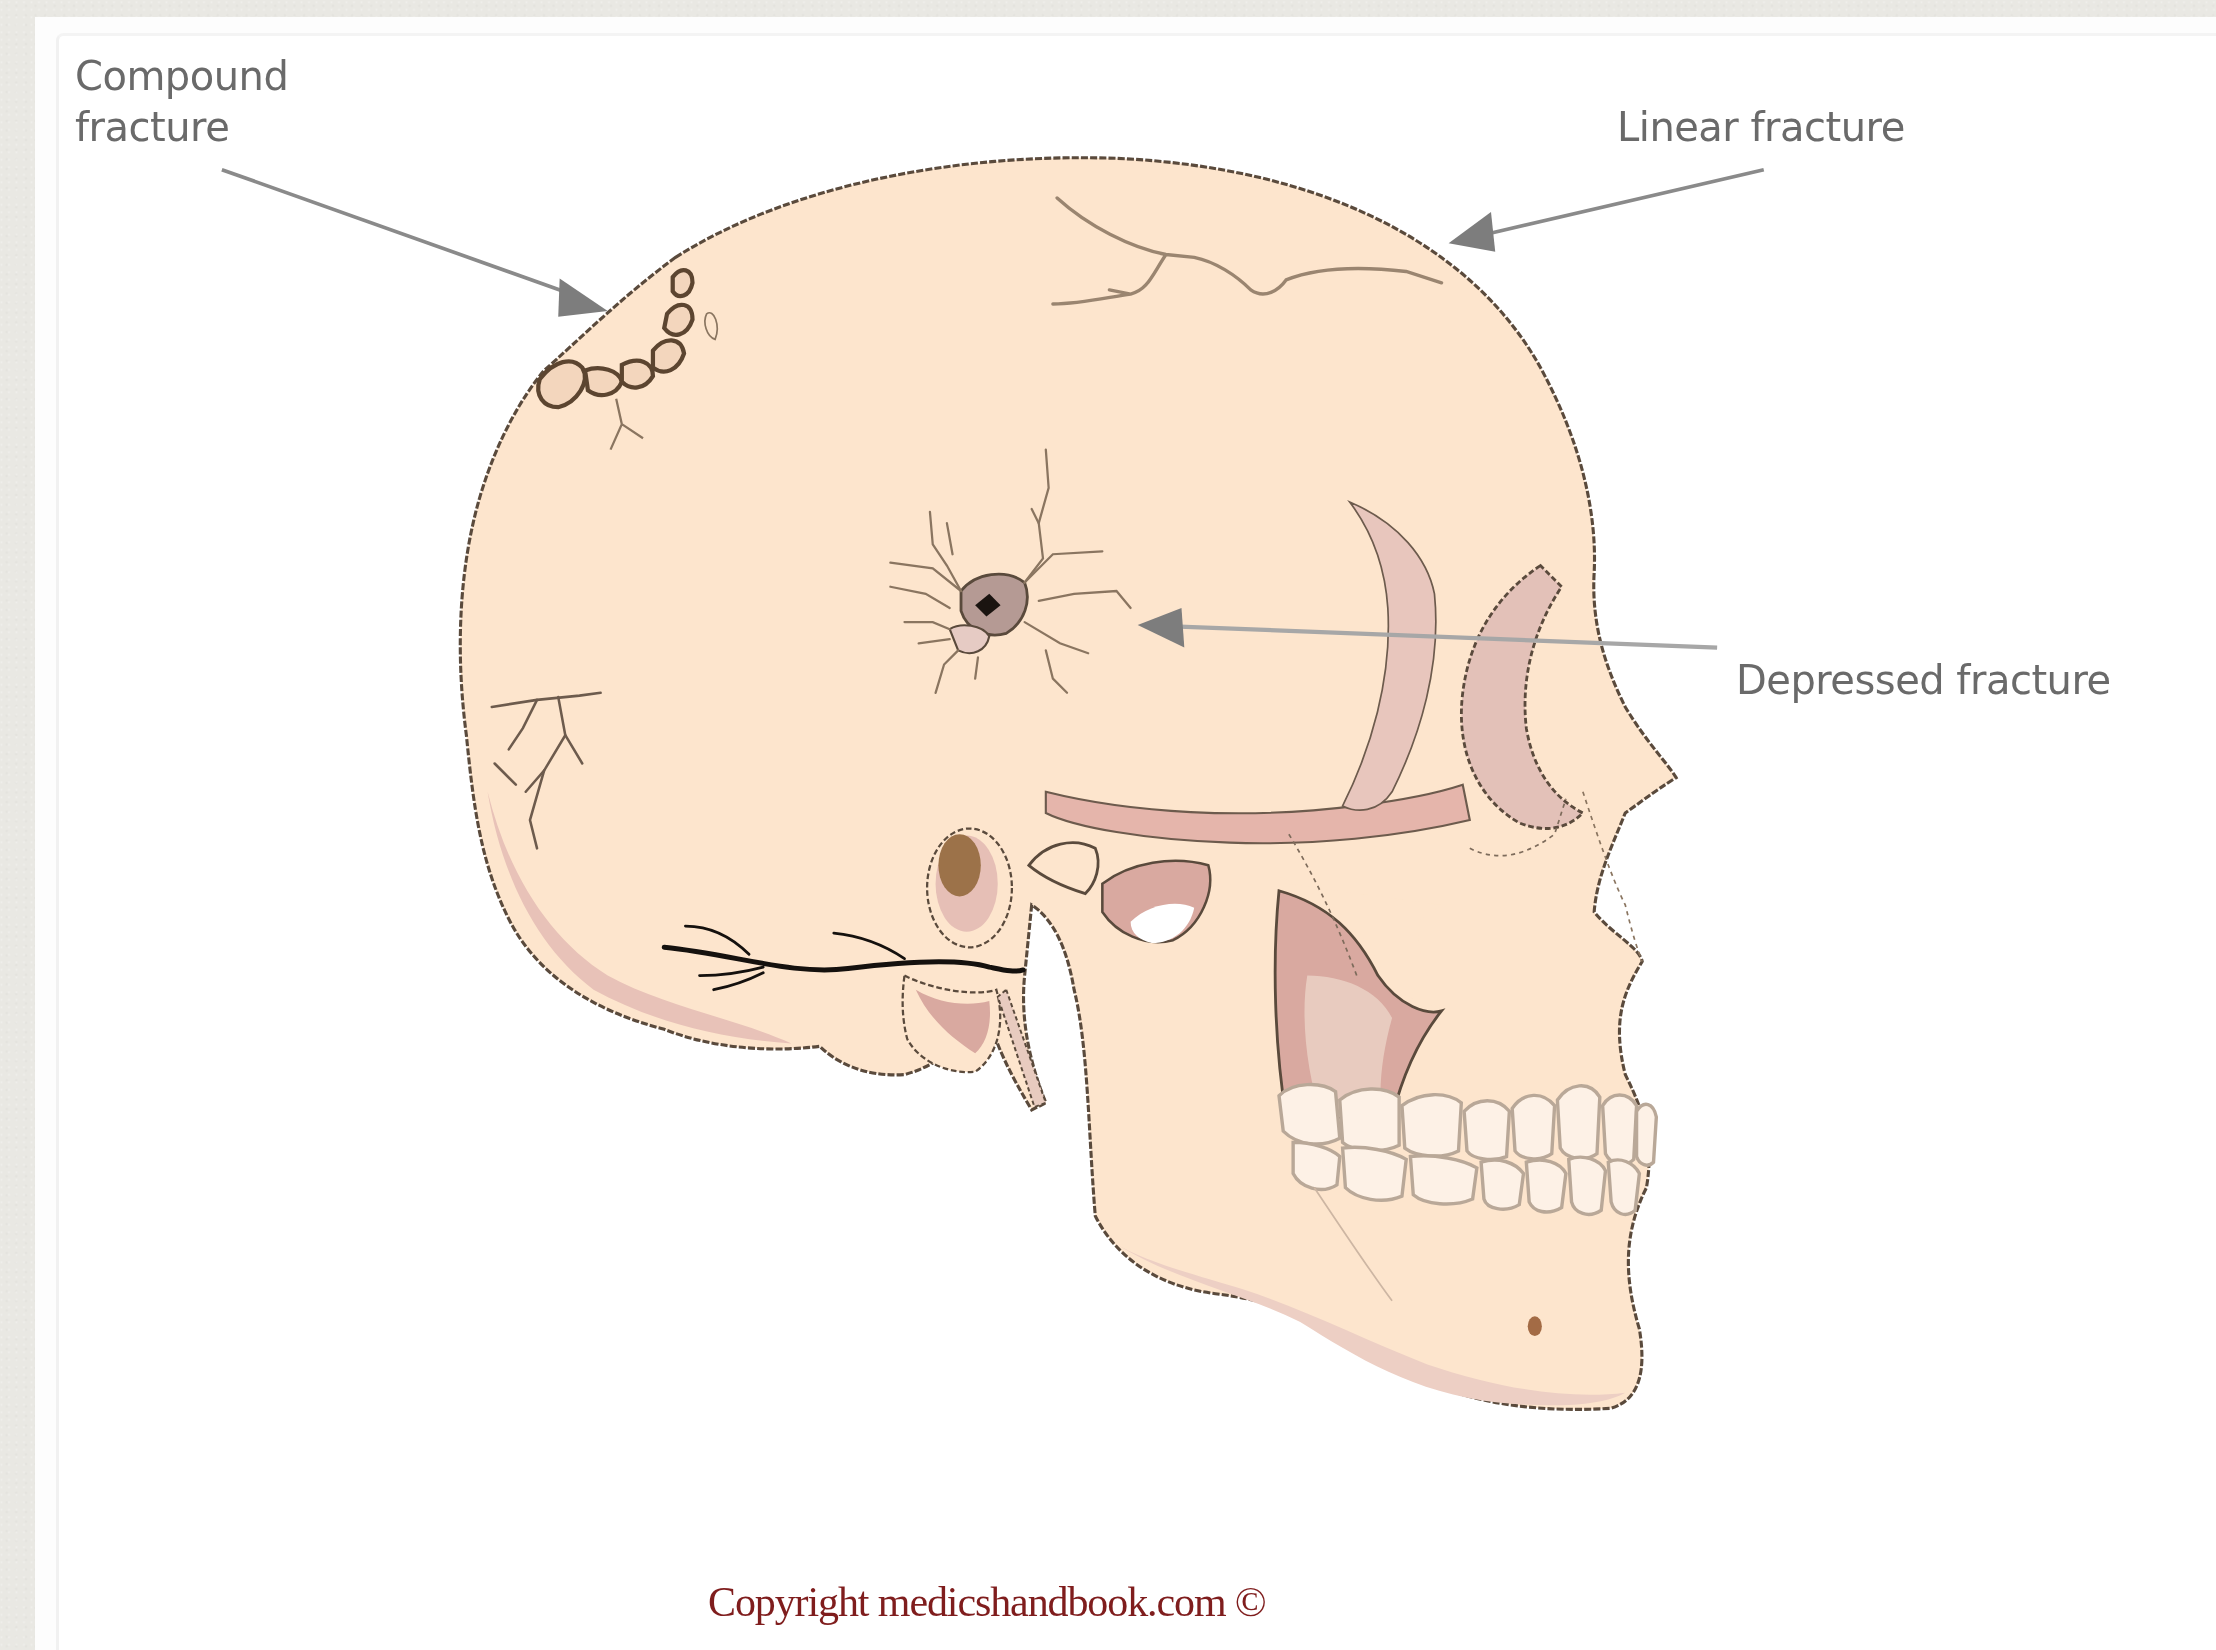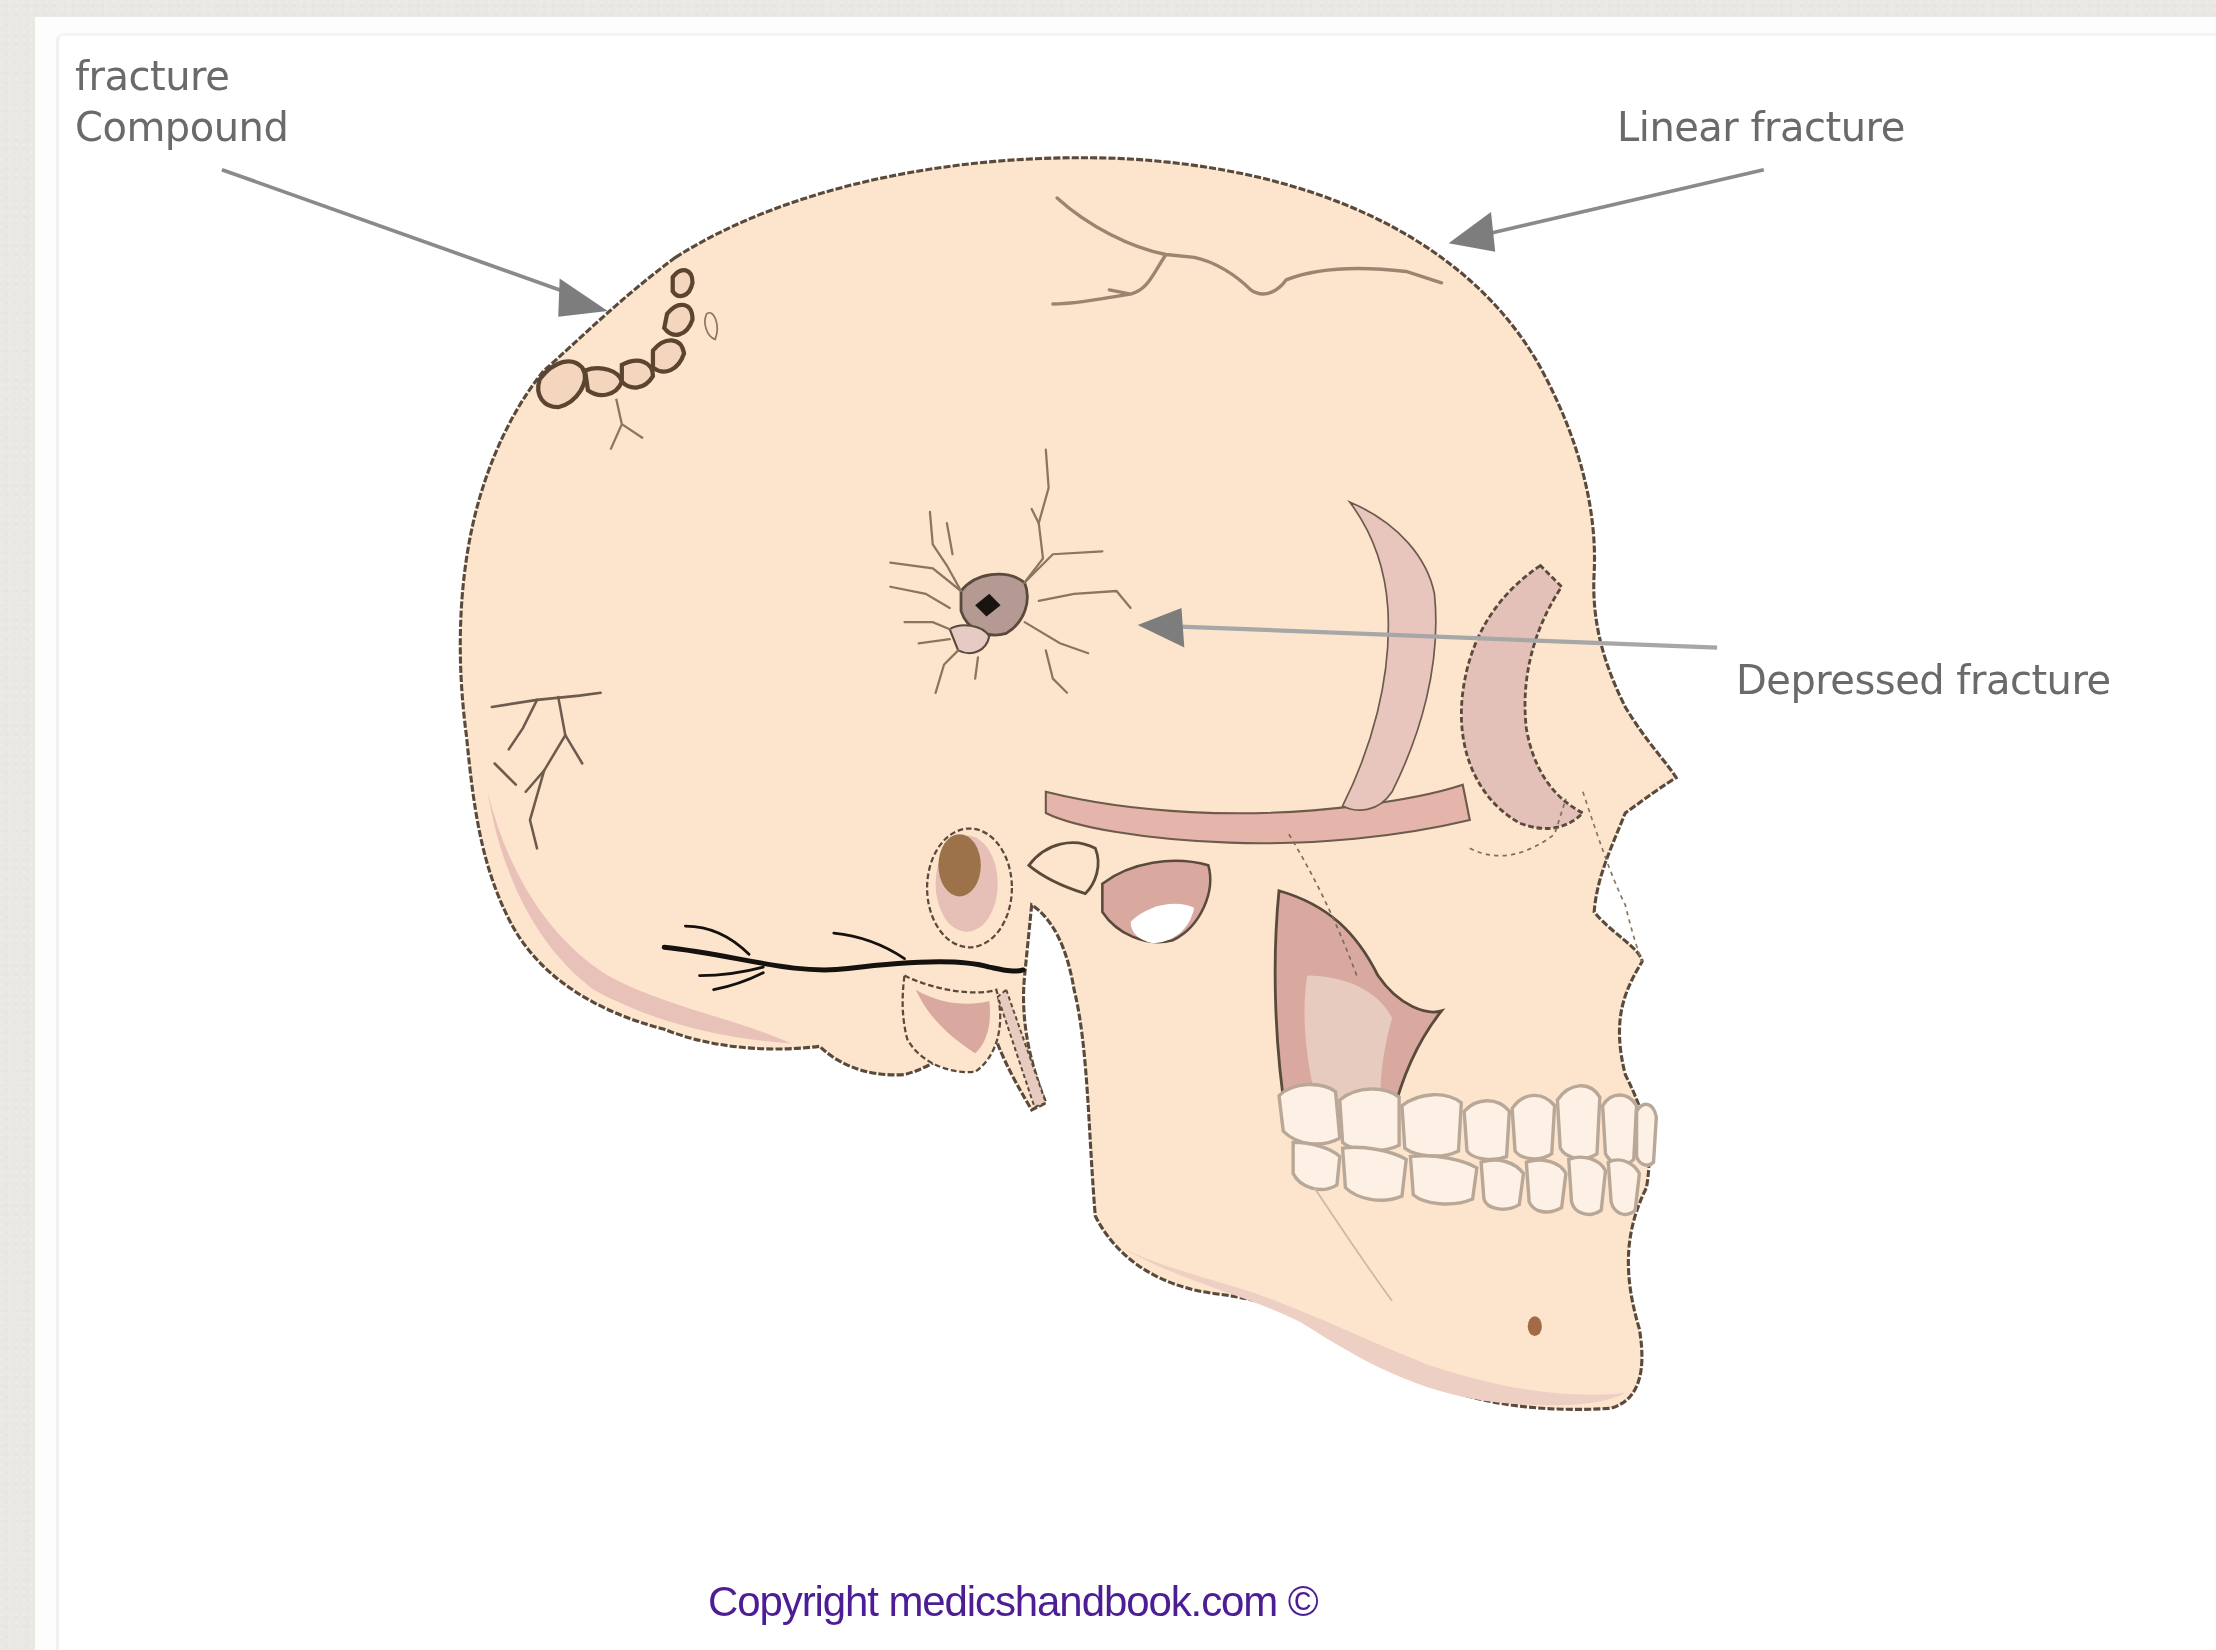--- a/index.html
+++ b/index.html
@@ -29,22 +29,22 @@
     }
     .stage svg { width: 2216px; height: 1650px; display: block; }
     .label {
       position: absolute; color: #6a6a6a; font-size: 40px; line-height: 51px;
       letter-spacing: -0.5px; white-space: nowrap;
       font-family: "DejaVu Sans", sans-serif;
     }
     .label.two-line { white-space: normal; width: 299px; }
     .copyright {
       position: absolute; left: 708px; top: 1578px;
-      color: #4c1d95; font-size: 42px; letter-spacing: -1.1px; white-space: nowrap;
-      font-family: Liberation Sans, sans-serif;
+      color: #7f1d1d; font-size: 42px; letter-spacing: -1.1px; white-space: nowrap;
+      font-family: Liberation Serif, serif;
     }
   </style>
 </head>
 <body>
 
 <div class="outer-card"></div>
 <div class="inner-card"></div>
 
 <div class="stage">
   <svg viewBox="0 0 1568 1167" preserveAspectRatio="none" xmlns="http://www.w3.org/2000/svg">
@@ -182,22 +182,22 @@
       <line x1="1248" y1="120" x2="1050" y2="166" stroke-width="2.6"></line>
       <polygon points="1025,172 1055,150 1058,178" stroke="none"></polygon>
 
       <line x1="1215" y1="458" x2="830" y2="443" stroke="#a7a7a7" stroke-width="3"></line>
       <polygon points="805,442 836,430 838,458" stroke="none"></polygon>
     </g>
   </svg>
 </div>
 
 <div class="label two-line" style="left:75px; top:51px;">
+  <div>Compound</div>
   <div>fracture</div>
-  <div>Compound</div>
 </div>
 
 <div class="label" style="left:1617px; top:102px;">Linear fracture</div>
 
 <div class="label" style="left:1736px; top:607px;margin-top:48px;">Depressed fracture</div>
 
 <div class="copyright">Copyright medicshandbook.com ©</div>
 
 
 </body></html>

